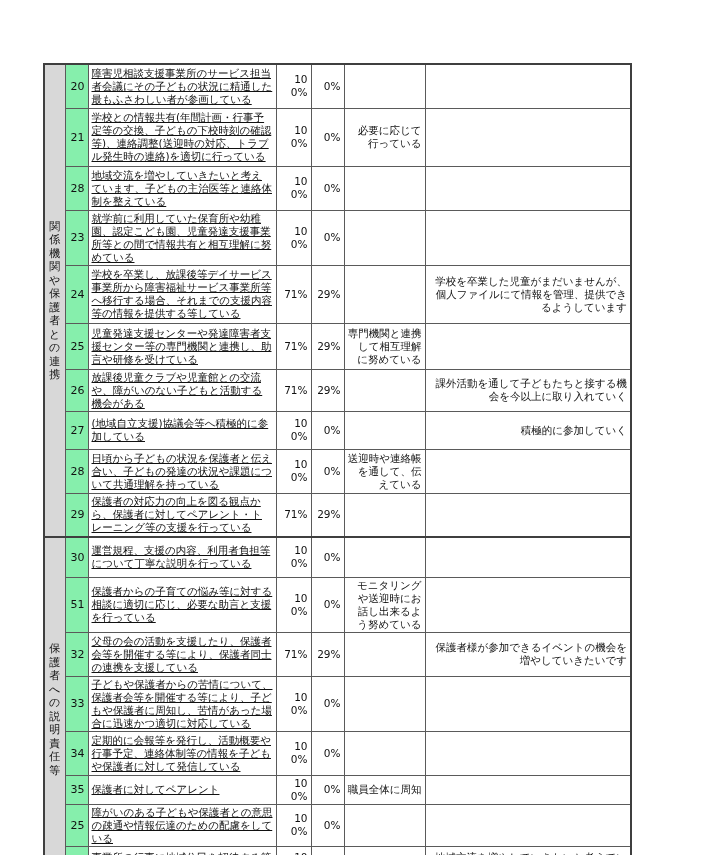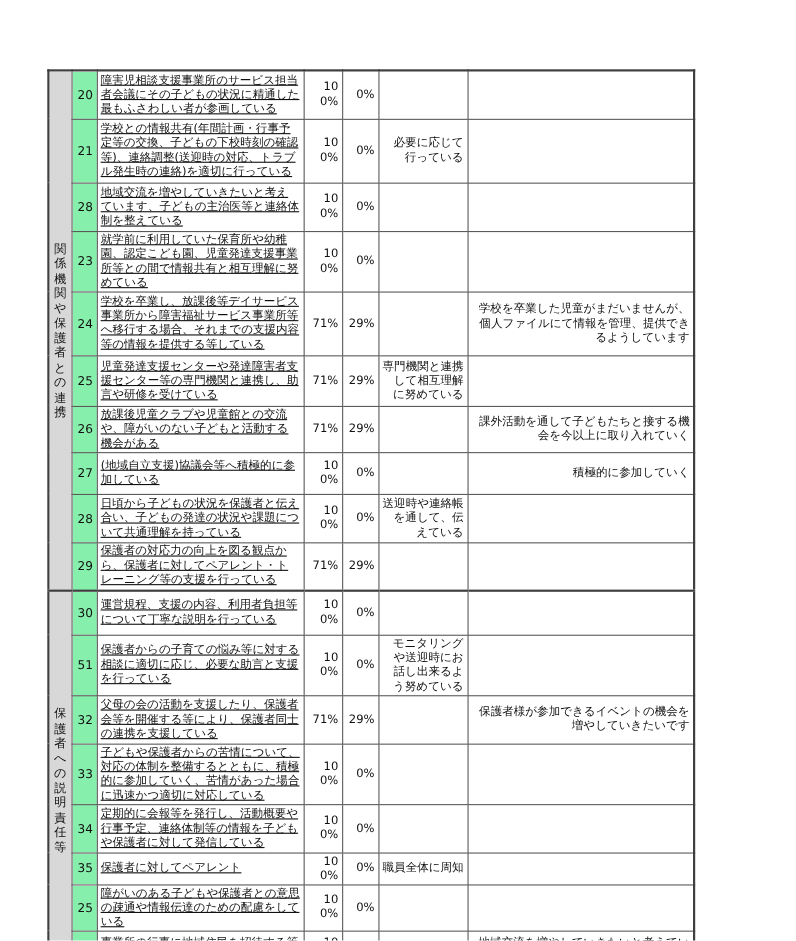--- a/index.html
+++ b/index.html
@@ -175,21 +175,21 @@
         <tr style="height: 44px;">
           <td class="num">32</td>
           <td class="q">父母の会の活動を支援したり、保護者会等を開催する等により、保護者同士の連携を支援している</td>
           <td class="pct">71%</td>
           <td class="pct">29%</td>
           <td class="c1"></td>
           <td class="c2">保護者様が参加できるイベントの機会を増やしていきたいです</td>
         </tr>
         <tr style="height: 54px;">
           <td class="num">33</td>
-          <td class="q">子どもや保護者からの苦情について、対応の体制を整備するとともに、積極的に参加していく、苦情があった場合に迅速かつ適切に対応している</td>
+          <td class="q">子どもや保護者からの苦情について、保護者会等を開催する等により、子どもや保護者に周知し、苦情があった場合に迅速かつ適切に対応している</td>
           <td class="pct">100%</td>
           <td class="pct">0%</td>
           <td class="c1"></td>
           <td class="c2"></td>
         </tr>
         <tr style="height: 44px;">
           <td class="num">34</td>
           <td class="q">定期的に会報等を発行し、活動概要や行事予定、連絡体制等の情報を子どもや保護者に対して発信している</td>
           <td class="pct">100%</td>
           <td class="pct">0%</td>

